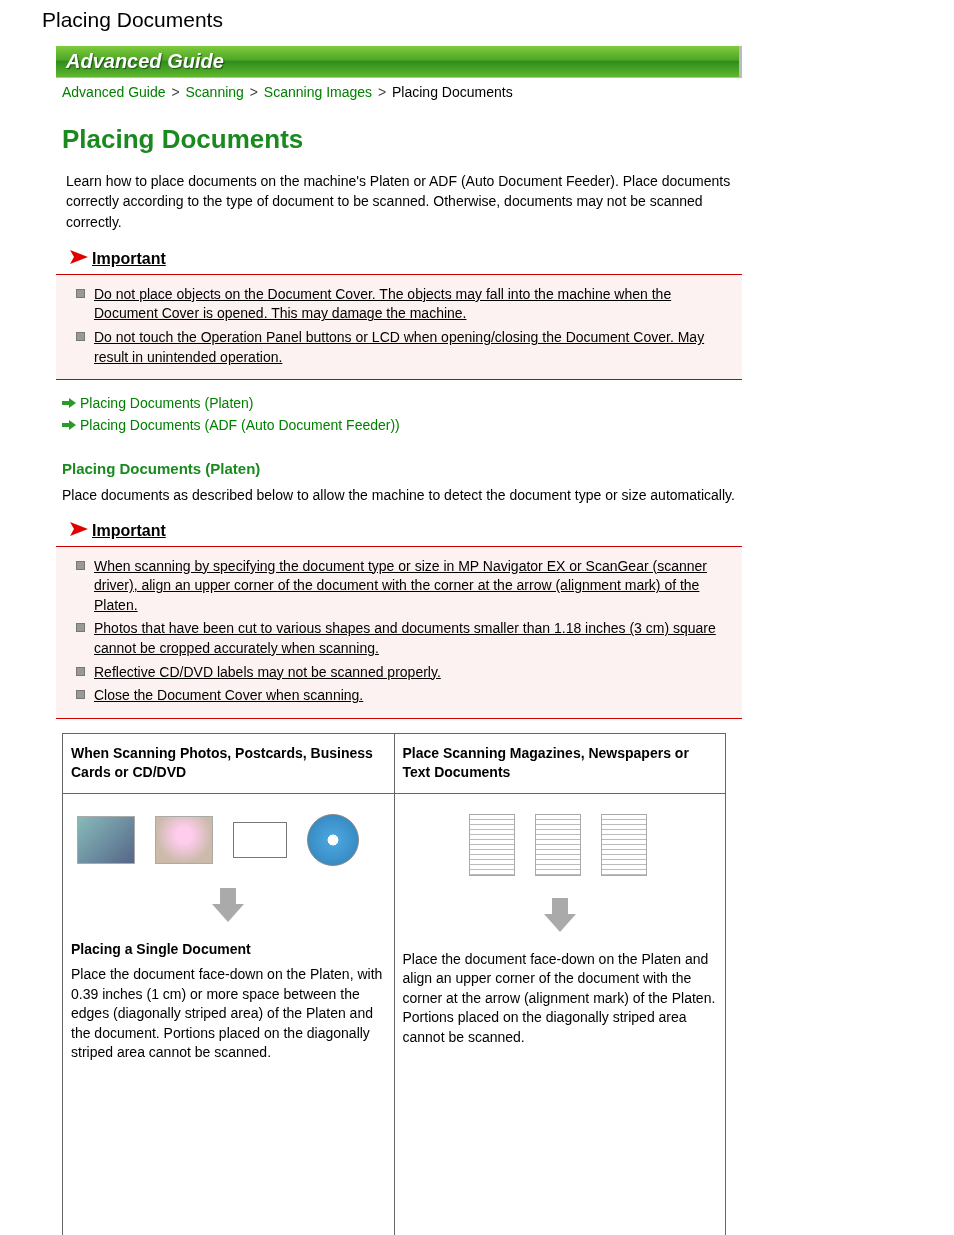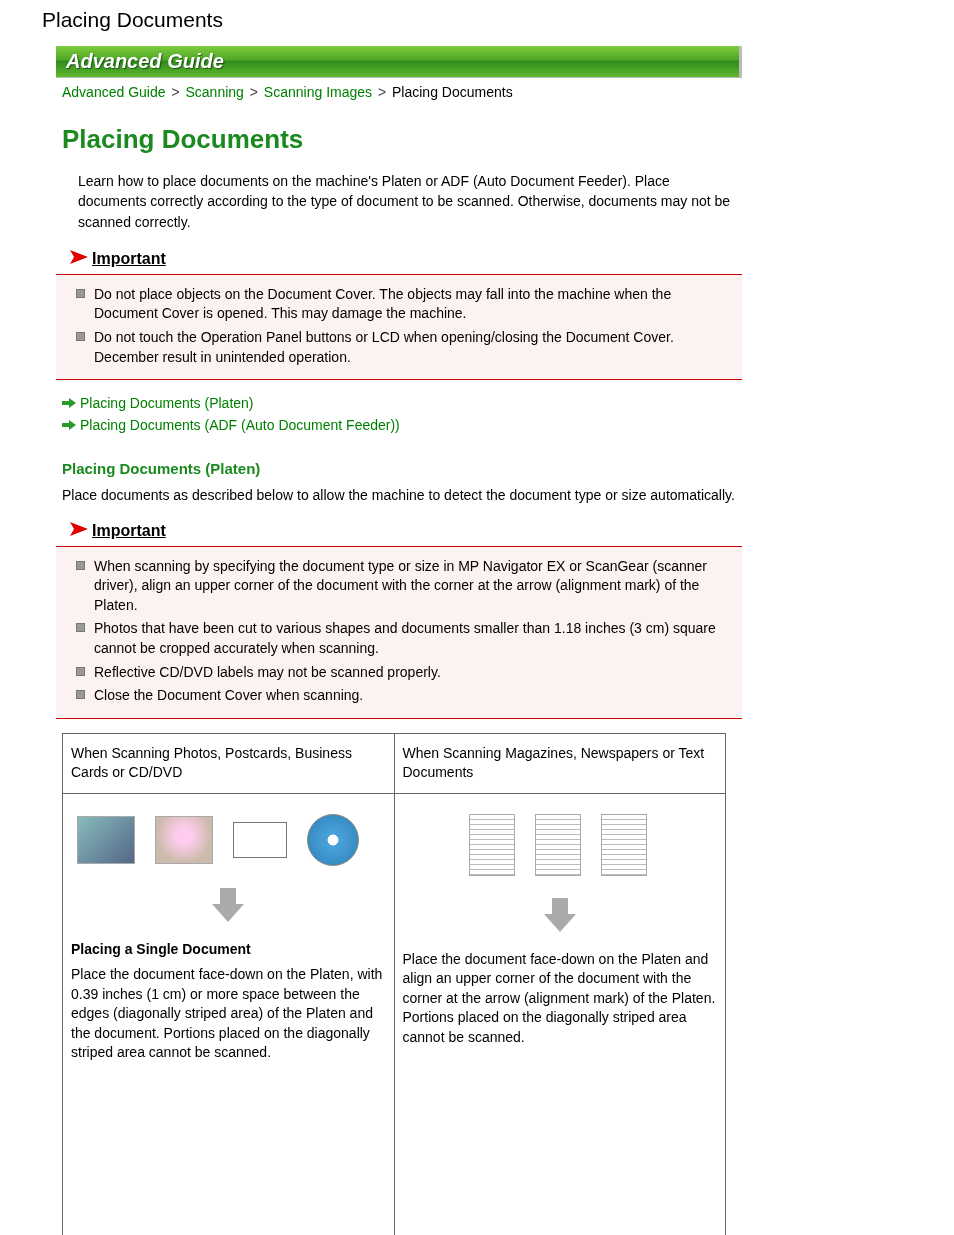--- a/index.html
+++ b/index.html
@@ -37,21 +37,21 @@
   }
   .breadcrumb a { color: #008000; text-decoration: none; }
   .breadcrumb .sep { color: #444; margin: 0 2px; }
   h1 {
     color: #1a8a1f;
     font-size: 26px;
     font-weight: bold;
     margin: 14px 0 16px 6px;
   }
   .intro {
-    margin: 0 0 18px 22px;
+    margin: 0 0 18px 10px;
     line-height: 1.45;
   }
   .important-box {
     border-top: 1px solid #cc0000;
     border-bottom: 1px solid #cc0000;
     background: #fdf2f2;
     margin: 0 0 12px 0;
   }
   .important-title {
     display: flex;
@@ -64,20 +64,21 @@
   }
   .important-title-wrap {
     background: #fff;
     padding: 22px 0 2px 6px;
   }
   .flag-wrap { position: relative; display: inline-block; width: 24px; height: 18px; }
   .flag-wrap svg { position: absolute; top: -2px; left: 0; }
   .important-list {
     list-style: none;
     padding: 8px 8px 10px 20px;
+    text-decoration: underline;
   }
   .important-list li {
     padding: 2px 0 2px 18px;
     line-height: 1.4;
     position: relative;
   }
   .important-list li::before {
     content: "";
     position: absolute;
     left: 0; top: 6px;
@@ -116,21 +117,21 @@
   }
   table.placement td, table.placement th {
     border: 1px solid #666;
     vertical-align: top;
     padding: 10px 8px 10px 8px;
     font-size: 14px;
     line-height: 1.4;
   }
   table.placement th {
     text-align: left;
-    font-weight: normal;
+    font-weight: bold;
     background: #fff;
   }
   .thumb-row {
     padding: 10px 0 6px 0;
     text-align: left;
   }
   .thumb {
     display: inline-block;
     width: 58px; height: 48px;
     border: 1px solid #aaa;
@@ -187,21 +188,21 @@
         <svg width="22" height="18">
             <polygon points="2,2 20,9 2,16 6,9" fill="#e00000"></polygon>
           </svg>
       </span>
       <span>Important</span>
     </div>
   </div>
   <div class="important-box">
     <ul class="important-list">
       <li>Do not place objects on the Document Cover. The objects may fall into the machine when the Document Cover is opened. This may damage the machine.</li>
-      <li>Do not touch the Operation Panel buttons or LCD when opening/closing the Document Cover. December result in unintended operation.</li>
+      <li>Do not touch the Operation Panel buttons or LCD when opening/closing the Document Cover. May result in unintended operation.</li>
     </ul>
   </div>
 
   <div class="quick-links">
     <div class="ql">
       <span class="arrow-icon">
         <svg width="14" height="14">
             <rect x="0" y="5" width="7" height="4" fill="#2a9a2a"></rect>
             <polygon points="7,2 14,7 7,12" fill="#2a9a2a"></polygon>
           </svg>
@@ -238,21 +239,21 @@
       <li>Photos that have been cut to various shapes and documents smaller than 1.18 inches (3 cm) square cannot be cropped accurately when scanning.</li>
       <li>Reflective CD/DVD labels may not be scanned properly.</li>
       <li>Close the Document Cover when scanning.</li>
     </ul>
   </div>
 
   <table class="placement">
     <tbody>
         <tr>
       <th style="width:50%">When Scanning Photos, Postcards, Business Cards or CD/DVD</th>
-      <th style="width:50%">When Scanning Magazines, Newspapers or Text Documents</th>
+      <th style="width:50%">Place Scanning Magazines, Newspapers or Text Documents</th>
     </tr>
     <tr>
       <td class="td-body">
         <div class="thumb-row">
           <span class="thumb photo"></span>
           <span class="thumb face"></span>
           <span class="thumb card"></span>
           <span class="thumb cd"></span>
         </div>
         <div class="down-arrow">

